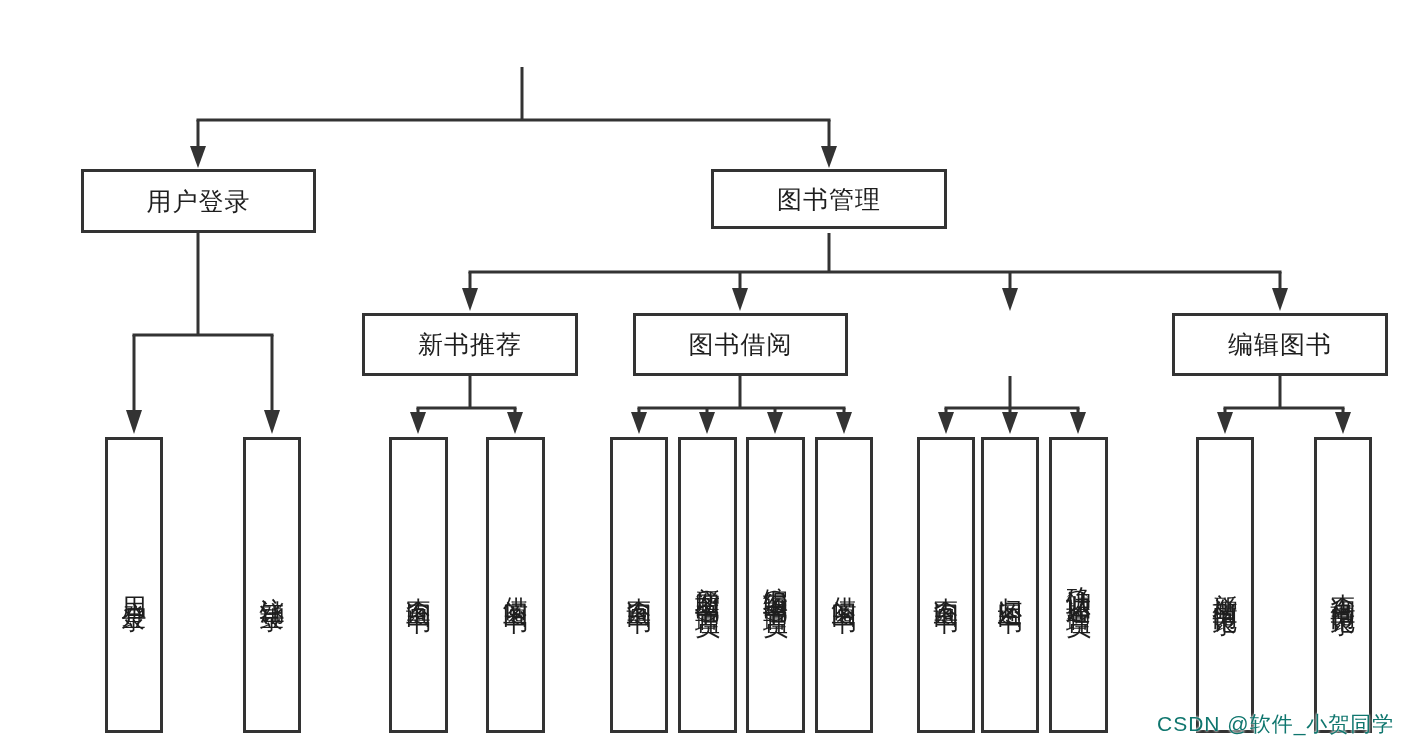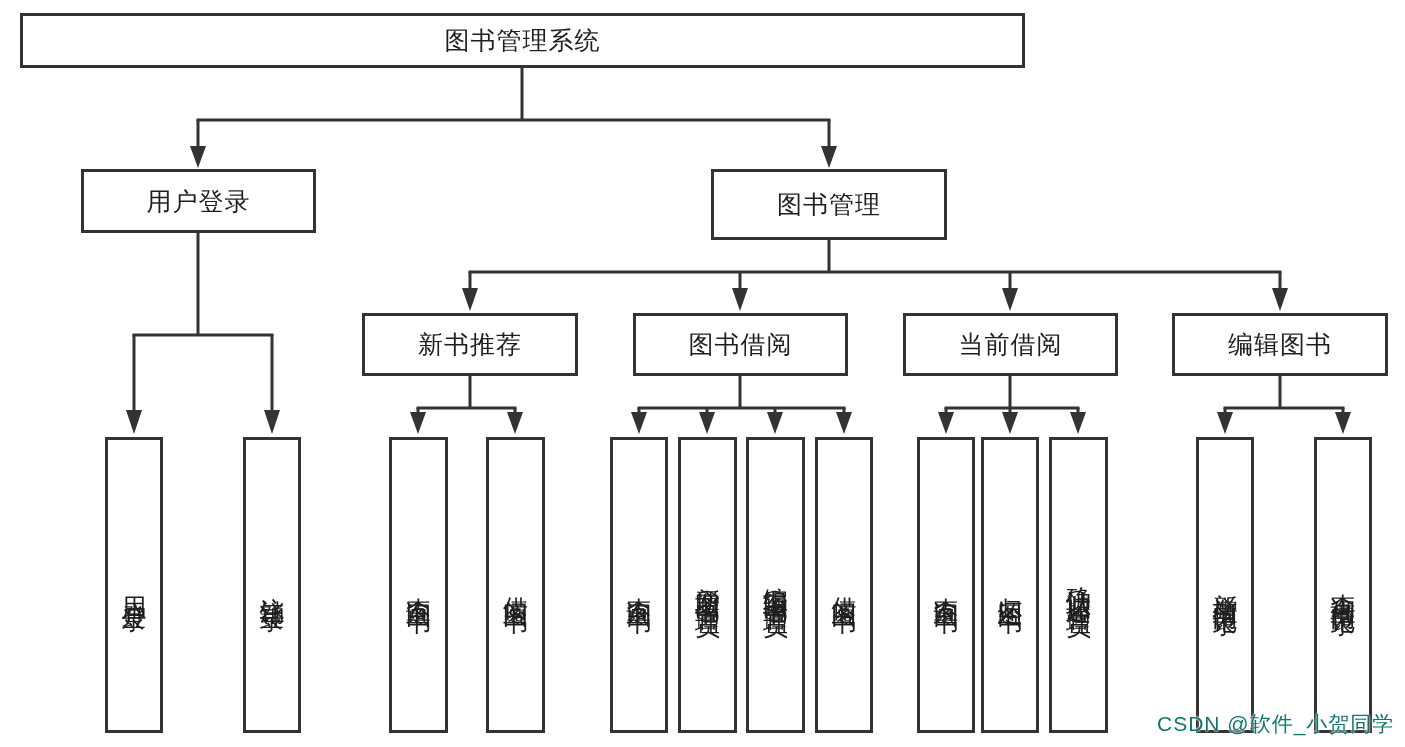--- a/index.html
+++ b/index.html
@@ -115,39 +115,33 @@
     <g>
       <path d="M1280,376 L1280,409"></path>
       <path d="M1223.5,408 L1344.5,408"></path>
       <path d="M1225,408 L1225,415"></path>
       <polygon points="1217,412 1233,412 1225,434"></polygon>
       <path d="M1343,408 L1343,415"></path>
       <polygon points="1335,412 1351,412 1343,434"></polygon>
     </g>
   </svg>
 
-  <div class="box" style="left:20px;top:13px;width:1005px;height:55px;">
-    <span>图书管理系统</span>
-  </div>
 
   <div class="box" style="left:81px;top:169px;width:235px;height:64px;">
     <span>用户登录</span>
   </div>
-  <div class="box" style="left:711px;top:169px;width:236px;height:71px;">
+  <div class="box" style="left:711px;top:169px;width:236px;height:60px;">
     <span>图书管理</span>
   </div>
 
   <div class="box" style="left:633px;top:313px;width:215px;height:63px;">
     <span>图书借阅</span>
   </div>
   <div class="box" style="left:362px;top:313px;width:216px;height:63px;">
     <span>新书推荐</span>
-  </div>
-  <div class="box" style="left:903px;top:313px;width:215px;height:63px;">
-    <span>当前借阅</span>
   </div>
   <div class="box" style="left:1172px;top:313px;width:216px;height:63px;">
     <span>编辑图书</span>
   </div>
 
   <div class="box vbox" style="left:105px;top:437px;width:58px;height:296px;">
     <span class="vtext">用户登录</span>
   </div>
   <div class="box vbox" style="left:243px;top:437px;width:58px;height:296px;">
     <span class="vtext">注销登录</span>

